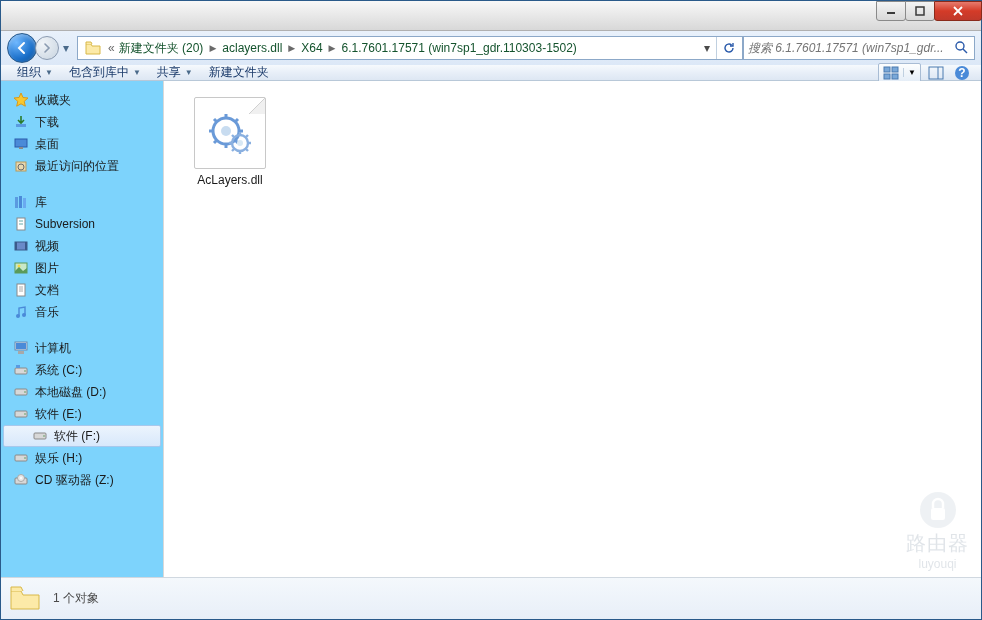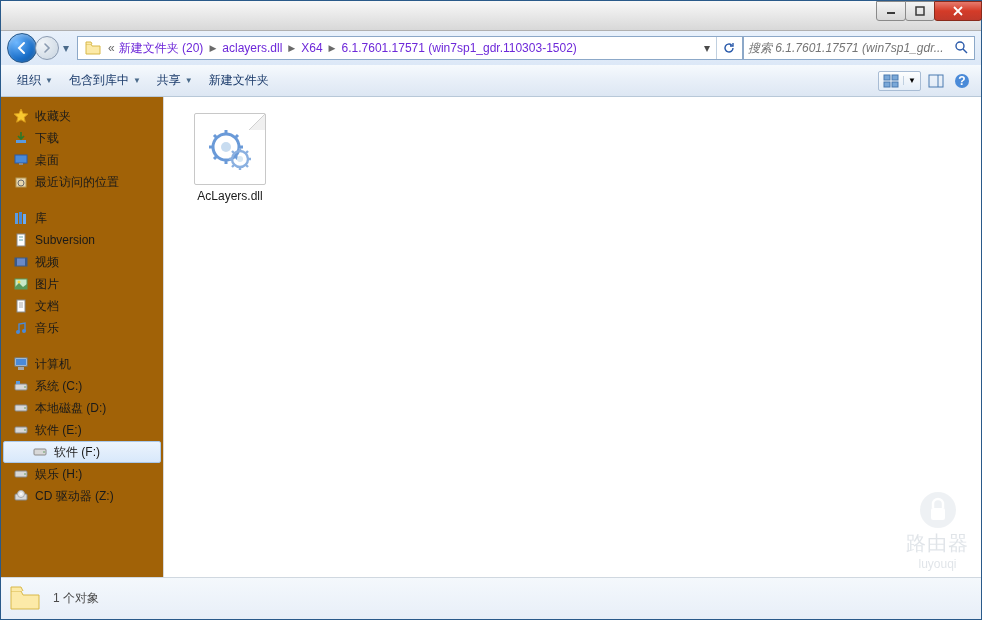--- a/index.html
+++ b/index.html
@@ -15,41 +15,41 @@
 
 
 .addressbar { height: 34px; background: linear-gradient(to bottom, #e9f1fb, #dce8f7); display: flex; align-items: center; padding: 0 6px; }
 .nav-btns { display: flex; align-items: center; margin-right: 4px; }
 .nav-back { width: 30px; height: 30px; border-radius: 50%; background: radial-gradient(circle at 30% 30%, #6fb8ff, #1a6fc9 60%, #0a4a8a); border: 1px solid #2a5a8a; display: flex; align-items: center; justify-content: center; color: #fff; box-shadow: inset 0 2px 4px rgba(255,255,255,0.4); }
 .nav-fwd { width: 24px; height: 24px; border-radius: 50%; background: radial-gradient(circle at 30% 30%, #f0f4f8, #c8d4e0); border: 1px solid #8a9ab0; margin-left: -2px; display: flex; align-items: center; justify-content: center; color: #6a7a8a; }
 .nav-drop { width: 14px; height: 24px; display: flex; align-items: center; justify-content: center; color: #4a6a8a; }
 .breadcrumb { flex: 1; height: 24px; background: #fff; border: 1px solid #8ca8c8; display: flex; align-items: center; padding: 0 2px; }
 .bc-icon { width: 18px; height: 18px; margin: 0 4px; display: flex; align-items: center; justify-content: center; }
 .bc-sep { color: #6a6a6a; padding: 0 4px; font-size: 9px; }
-.bc-item { padding: 0 2px; color: #6d28d9; }
+.bc-item { padding: 0 2px; color: #14532d; }
 .bc-item.first { color: #6a6a6a; }
 .bc-end { margin-left: auto; display: flex; align-items: center; }
 .bc-down { padding: 0 6px; color: #4a4a4a; }
 .bc-refresh { width: 24px; height: 22px; border-left: 1px solid #c0d0e0; display: flex; align-items: center; justify-content: center; color: #2a5aaa; }
 .searchbox { width: 232px; height: 24px; margin-left: 0; background: #fff; border: 1px solid #8ca8c8; display: flex; align-items: center; padding: 0 4px; }
 .searchbox input { border: none; outline: none; flex: 1; font-style: italic; color: #6a6a6a; font-size: 12px; }
 .search-icon { width: 16px; height: 16px; color: #2a5aaa; }
 
 
-.toolbar { height: 32px; background: linear-gradient(to bottom, #f6fafd, #e8eff8, #dde7f3); border-bottom: 1px solid #b8c8d8; display: flex; align-items: center; padding: 0 8px; }
+.toolbar { height: 16px; background: linear-gradient(to bottom, #f6fafd, #e8eff8, #dde7f3); border-bottom: 1px solid #b8c8d8; display: flex; align-items: center; padding: 0 8px; }
 .tool-item { padding: 4px 8px; color: #1a3a6a; display: flex; align-items: center; gap: 4px; }
 .tool-item .drop { font-size: 8px; color: #4a6a8a; }
 .tool-right { margin-left: auto; display: flex; align-items: center; gap: 4px; }
 .view-btn { display:flex; align-items:center; border: 1px solid #a8bcd4; background: linear-gradient(to bottom,#fdfefe,#e4edf7); padding: 2px 4px; border-radius: 2px; }
 .view-btn .drop { border-left:1px solid #c0d0e0; padding-left:4px; margin-left:4px; font-size:8px; }
 .icon-btn { width: 22px; height: 22px; display: flex; align-items: center; justify-content: center; color: #3a5a8a; }
 
 
 .body { flex: 1; display: flex; overflow: hidden; }
-.sidebar { width: 163px; border-right: 1px solid #d8d8d8; overflow-y: auto; padding: 8px 0; background: #a16207; }
+.sidebar { width: 163px; border-right: 1px solid #d8d8d8; overflow-y: auto; padding: 8px 0; background: #7dd3fc; }
 .sidebar::-webkit-scrollbar { width: 17px; }
 .sidebar::-webkit-scrollbar-track { background: #f0f0f0; border-left: 1px solid #d8d8d8; }
 .sidebar::-webkit-scrollbar-thumb { background: linear-gradient(to right,#e8eef6,#c4d4e8); border: 1px solid #a8bcd4; border-radius: 2px; }
 .sidebar::-webkit-scrollbar-button { height:17px; background:#f0f0f0; border:1px solid #d0d0d0; }
 .tree-group { margin-bottom: 14px; }
 .tree-item { display: flex; align-items: center; height: 22px; padding-left: 12px; gap: 6px; }
 .tree-item.sub { }
 .tree-item.selected { background: linear-gradient(to bottom, #ecf4fd, #d8e8fb); border: 1px solid #a8c8ec; border-radius: 2px; margin: 0 2px; padding-left: 28px; }
 .tree-label { color: #1a1a1a; white-space: nowrap; }
 .tree-icon { width: 16px; height: 16px; display: flex; align-items: center; justify-content: center; flex-shrink: 0; }

